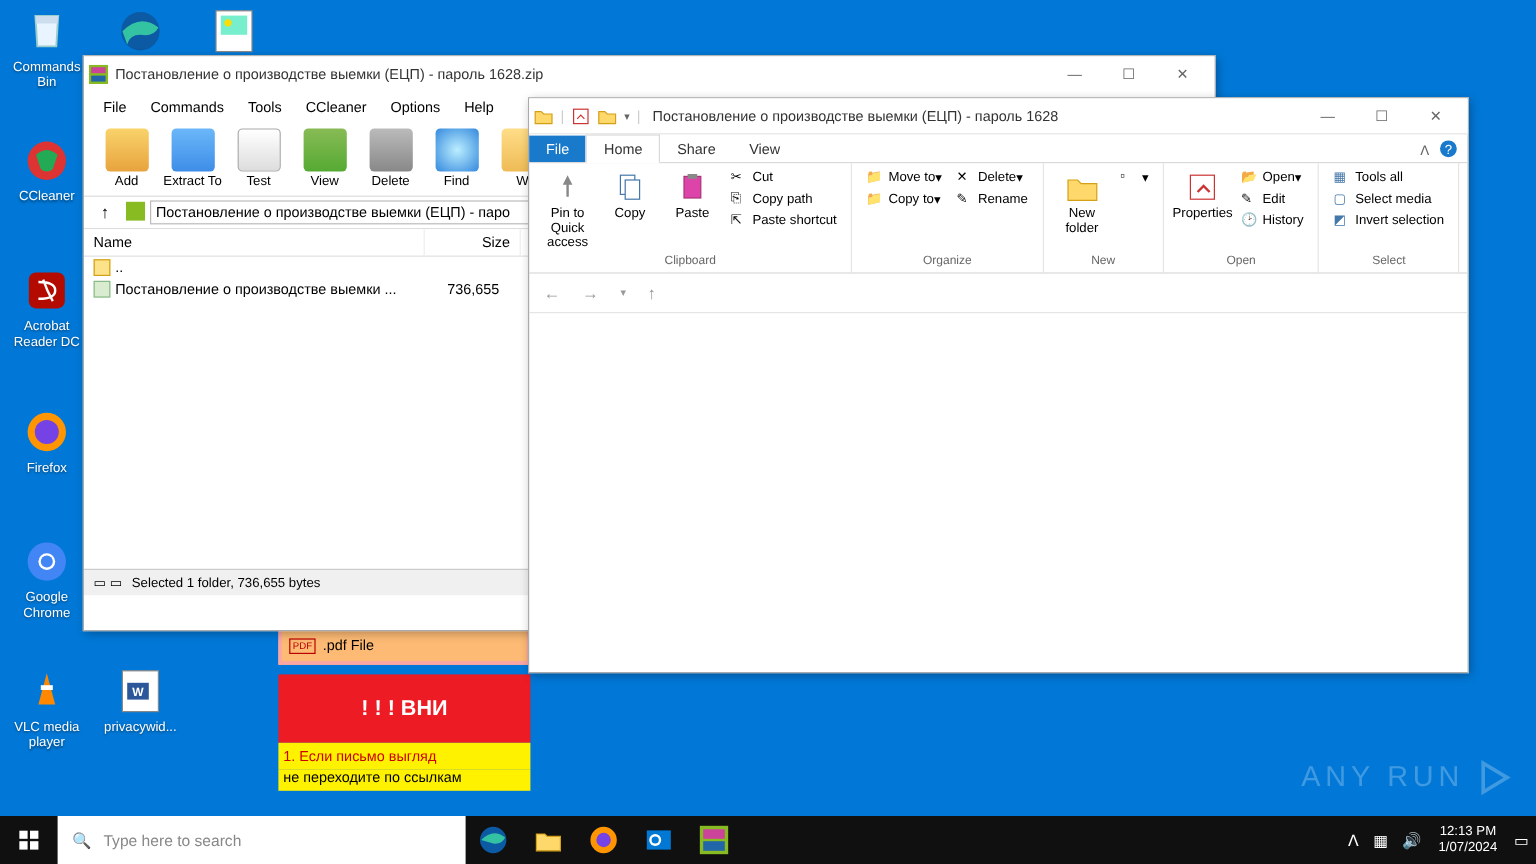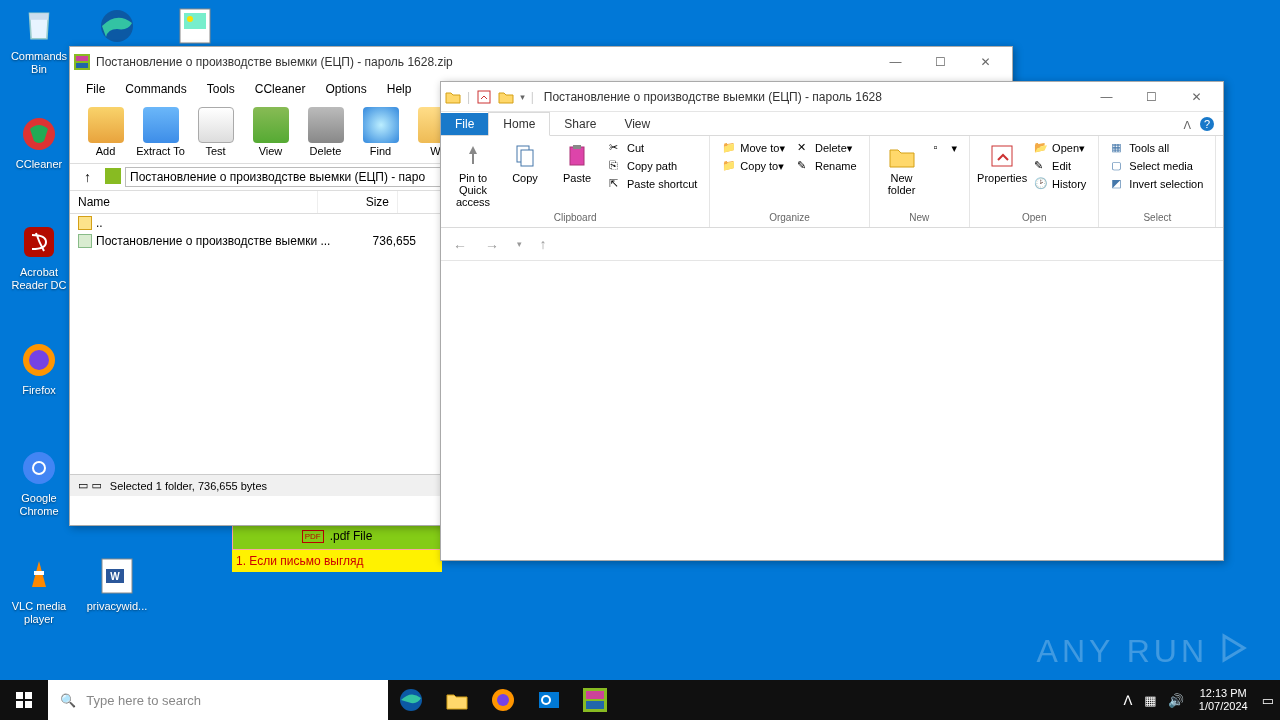--- a/index.html
+++ b/index.html
@@ -54,35 +54,35 @@
 .rstack { display: flex; flex-direction: column; gap: 2px; }
 .rbtn-sm { display: flex; align-items: center; padding: 1px 4px; cursor: pointer; white-space: nowrap; font-size: 11px; }
 .rbtn-sm .sico { width: 14px; height: 14px; margin-right: 4px; }
 .help-collapse { margin-left: auto; display: flex; align-items: center; padding: 0 8px; gap: 8px; }
 .navbar { display: flex; align-items: center; padding: 6px 8px; gap: 10px; border-bottom: 1px solid #e5e5e5; }
 .navbtn { color: #999; font-size: 14px; cursor: pointer; padding: 2px 4px; }
 .explorer-body { flex: 1; background: #fff; }
 
 
 #outlook-frag { position: absolute; left: 232px; top: 522px; width: 210px; z-index: 5; font-size: 12px; }
-.pdf-row { background: #84cc16; border: 1px solid #fca5a5; padding: 6px; display: flex; align-items: center; justify-content: center; }
+.pdf-row { background: #fdba74; border: 3px solid #fca5a5; padding: 6px; display: flex; align-items: center; }
 .red-banner { background: #ed1c24; color: #fff; font-weight: bold; padding: 18px 6px; text-align: center; font-size: 18px; margin-top: 8px; }
 .yellow-text { background: #fff200; font-weight: normal; padding: 4px; font-size: 12px; }
 
 
 #taskbar { position: absolute; left: 0; bottom: 0; width: 1280px; height: 40px; background: #101010; display: flex; align-items: center; z-index: 100; }
 .startbtn { width: 48px; height: 40px; display: flex; align-items: center; justify-content: center; cursor: pointer; }
 .searchbox { width: 340px; height: 40px; background: #fff; display: flex; align-items: center; padding: 0 12px; font-size: 13px; color: #888; }
 .tbicon { width: 46px; height: 40px; display: flex; align-items: center; justify-content: center; cursor: pointer; }
 .tray { margin-left: auto; display: flex; align-items: center; color: #fff; font-size: 11px; }
 .traytime { text-align: center; padding: 0 8px; line-height: 1.2; }
 .trayico { padding: 0 6px; font-size: 13px; }
 
 
-.watermark { position: absolute; right: 20px; bottom: 50px; font-size: 32px; color: rgba(255,255,255,.25); font-weight: 300; letter-spacing: 4px; z-index: 50; display: flex; align-items: flex-end; }
+.watermark { position: absolute; right: 8px; bottom: 50px; font-size: 24px; color: rgba(255,255,255,.25); font-weight: 300; letter-spacing: 4px; z-index: 50; display: flex; align-items: center; }
 
 
 .svg-folder { fill: #ffd86b; stroke: #d4a017; }
 </style>
 </head>
 <body>
 
 <div class="desktop-icon" style="left:2px;top:6px">
   <div class="ico">
       <svg width="38" height="38" viewBox="0 0 24 24">
@@ -167,21 +167,23 @@
       </svg>
     </div>
   <div class="lbl">privacywid...</div>
 </div>
 
 <div id="outlook-frag">
   <div class="pdf-row">
     <span style="border:1px solid #b00;color:#b00;font-size:8px;padding:1px 2px;margin-right:6px">PDF</span>
     <span>.pdf File</span>
   </div>
+  <div class="red-banner">! ! ! ВНИ</div>
   <div class="yellow-text"><span style="color:#c00">1. Если письмо выгляд</span></div>
+  <div class="yellow-text" style="padding-top:0">не переходите по ссылкам</div>
 </div>
 <div style="position:absolute;left:390px;top:694px;z-index:5;background:#fff200;font-weight:bold;font-size:12px;padding:2px 4px">редавать свою корпоративную учетную запись и пароль, не вводите их на</div>
 
 <div class="window" id="winrar">
   <div class="titlebar">
     <span class="ticon"><svg width="16" height="16">
           <rect width="16" height="16" fill="#8b2"></rect>
           <rect x="2" y="2" width="12" height="5" fill="#c49"></rect>
           <rect x="2" y="9" width="12" height="5" fill="#26a"></rect>
         </svg></span>
@@ -210,21 +212,21 @@
     <div class="toolbtn"><div class="tico" style="background:linear-gradient(#fd8,#eb5)"></div><span>W</span></div>
   </div>
   <div class="pathbar">
     <span class="upbtn">↑</span>
     <span style="margin-right:4px"><svg width="16" height="16">
           <rect width="16" height="16" fill="#8b2"></rect>
         </svg></span>
     <input value="Постановление о производстве выемки (ЕЦП) - паро" style="">
   </div>
   <div class="columnhdr">
-    <div style="width:248px">Name</div>
+    <div style="width:284px">Name</div>
     <div style="width:80px;text-align:right">Size</div>
   </div>
   <div class="filelist">
     <div class="filerow">
       <span class="fico"></span>
       <span style="width:240px">..</span>
       <span style="width:80px;text-align:right"></span>
     </div>
     <div class="filerow">
       <span class="fico" style="background:#d9ecd0;border-color:#8b8"></span>

